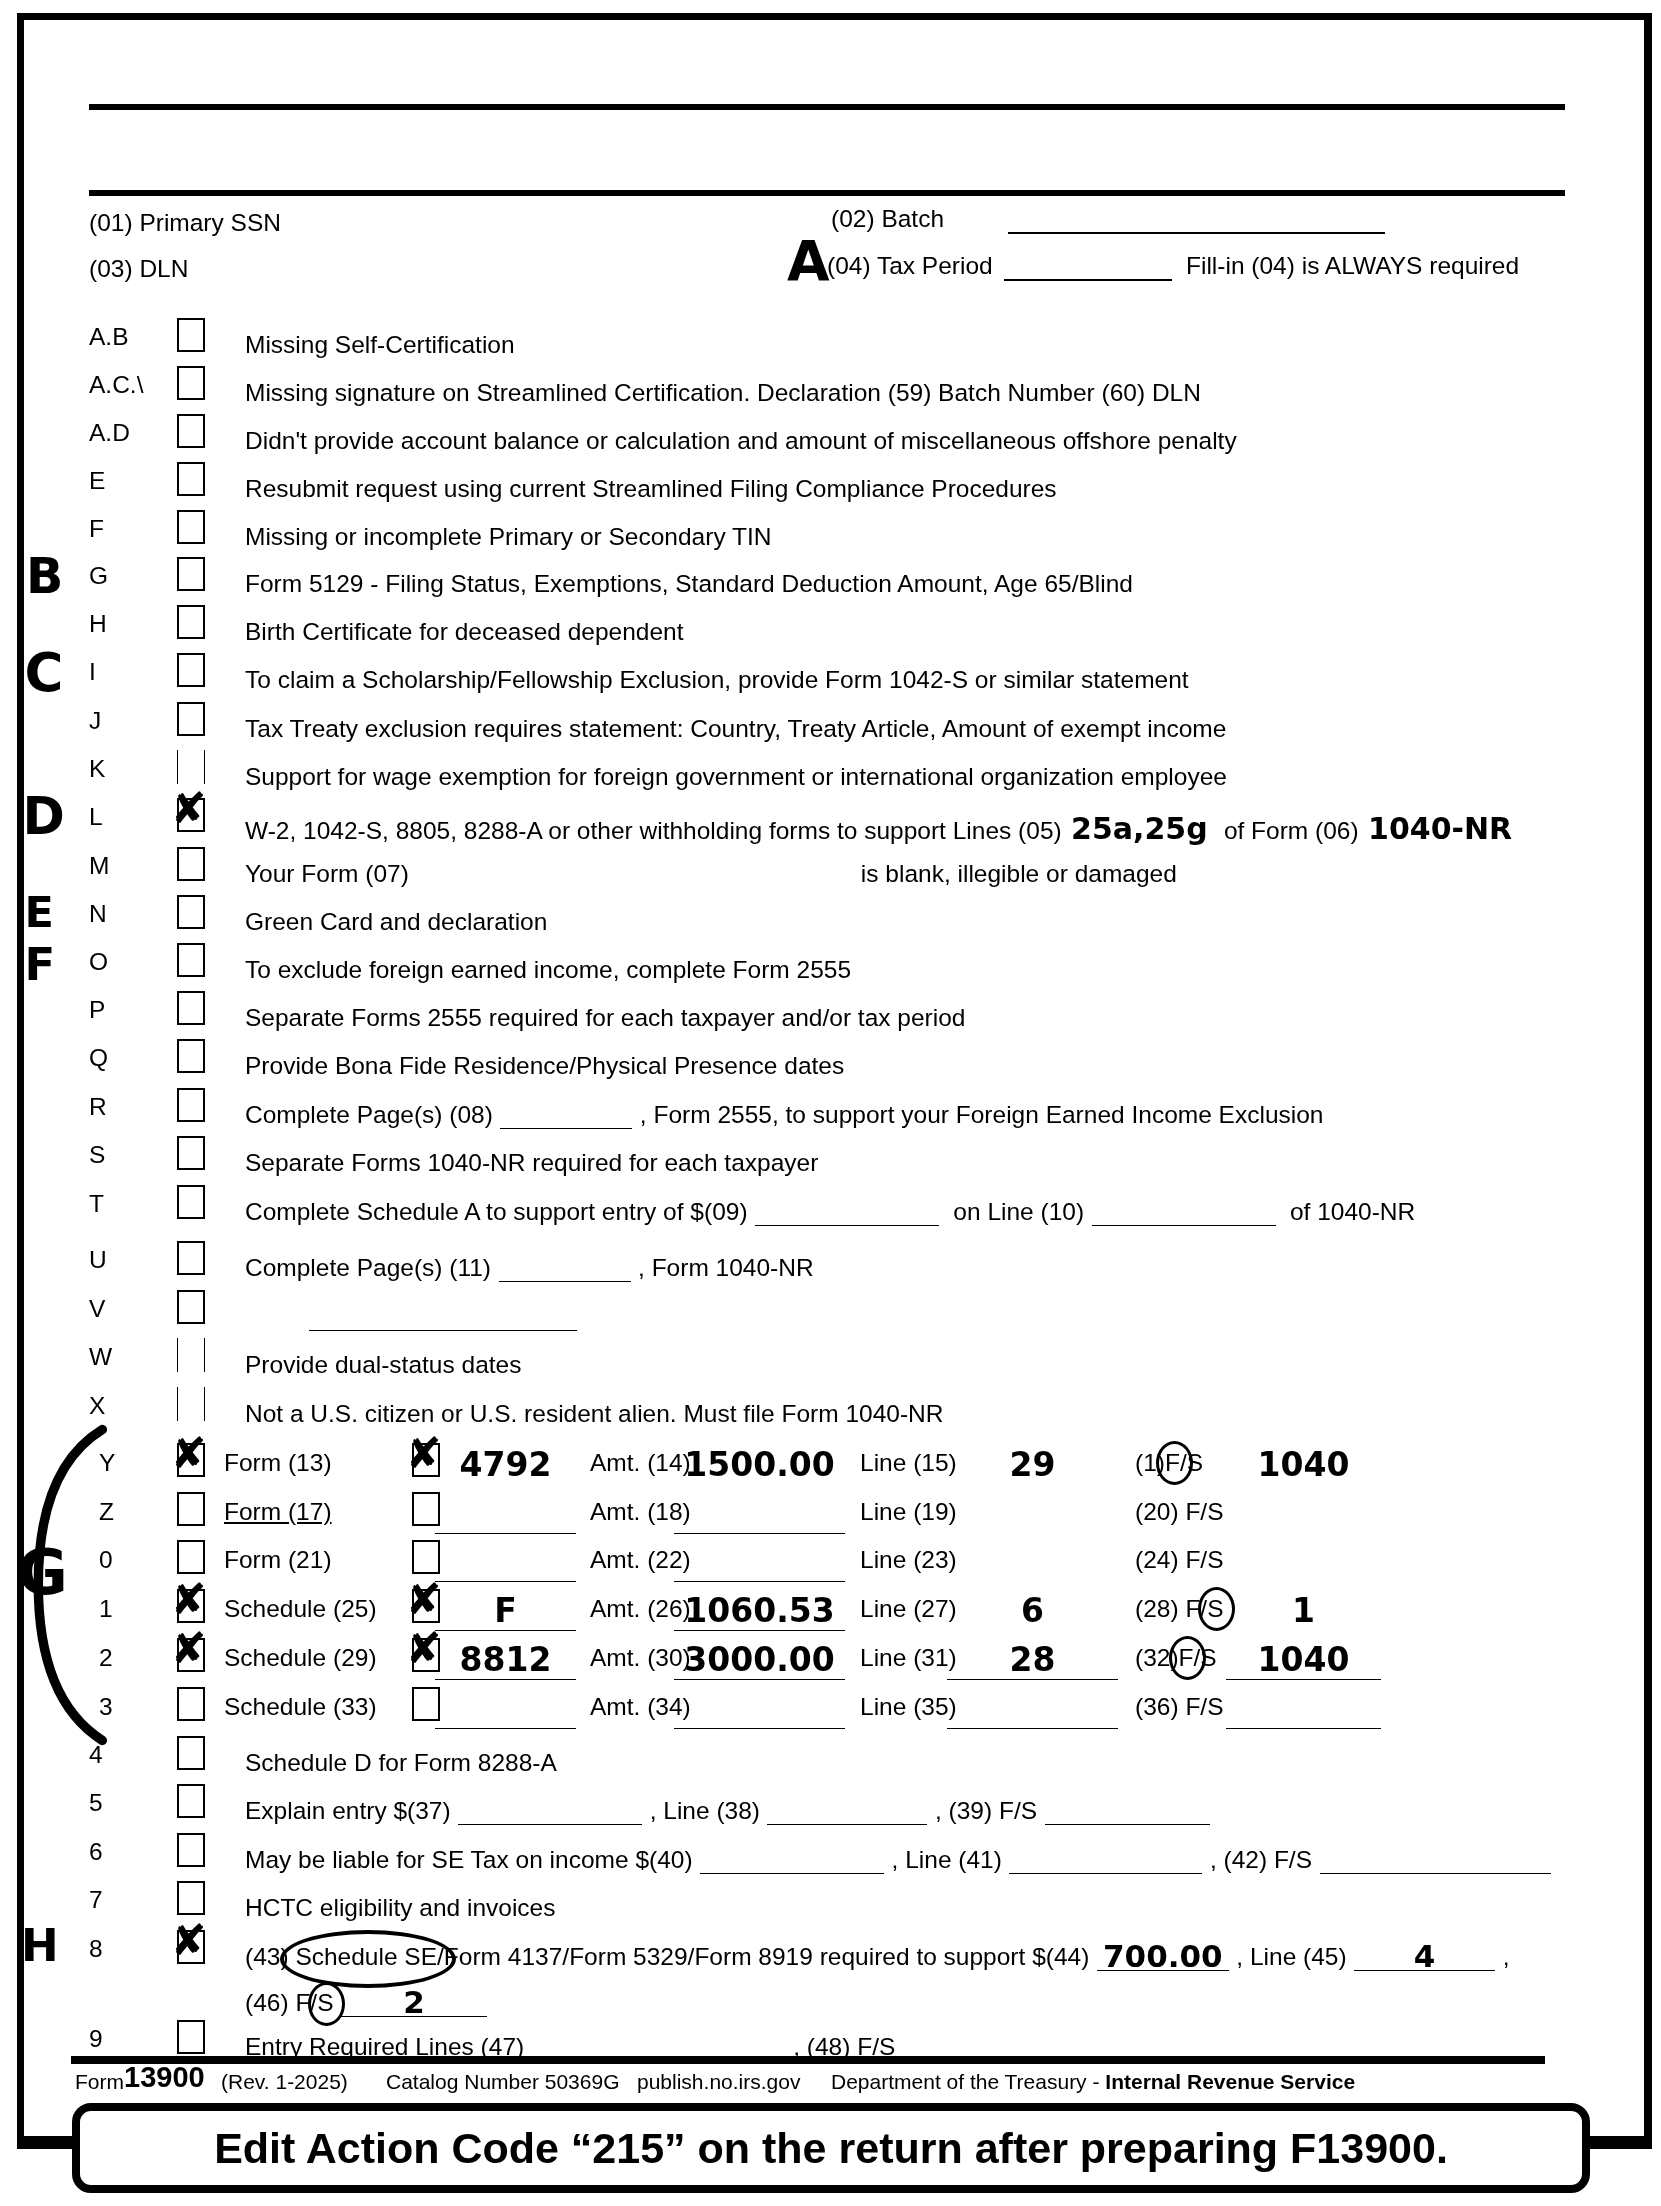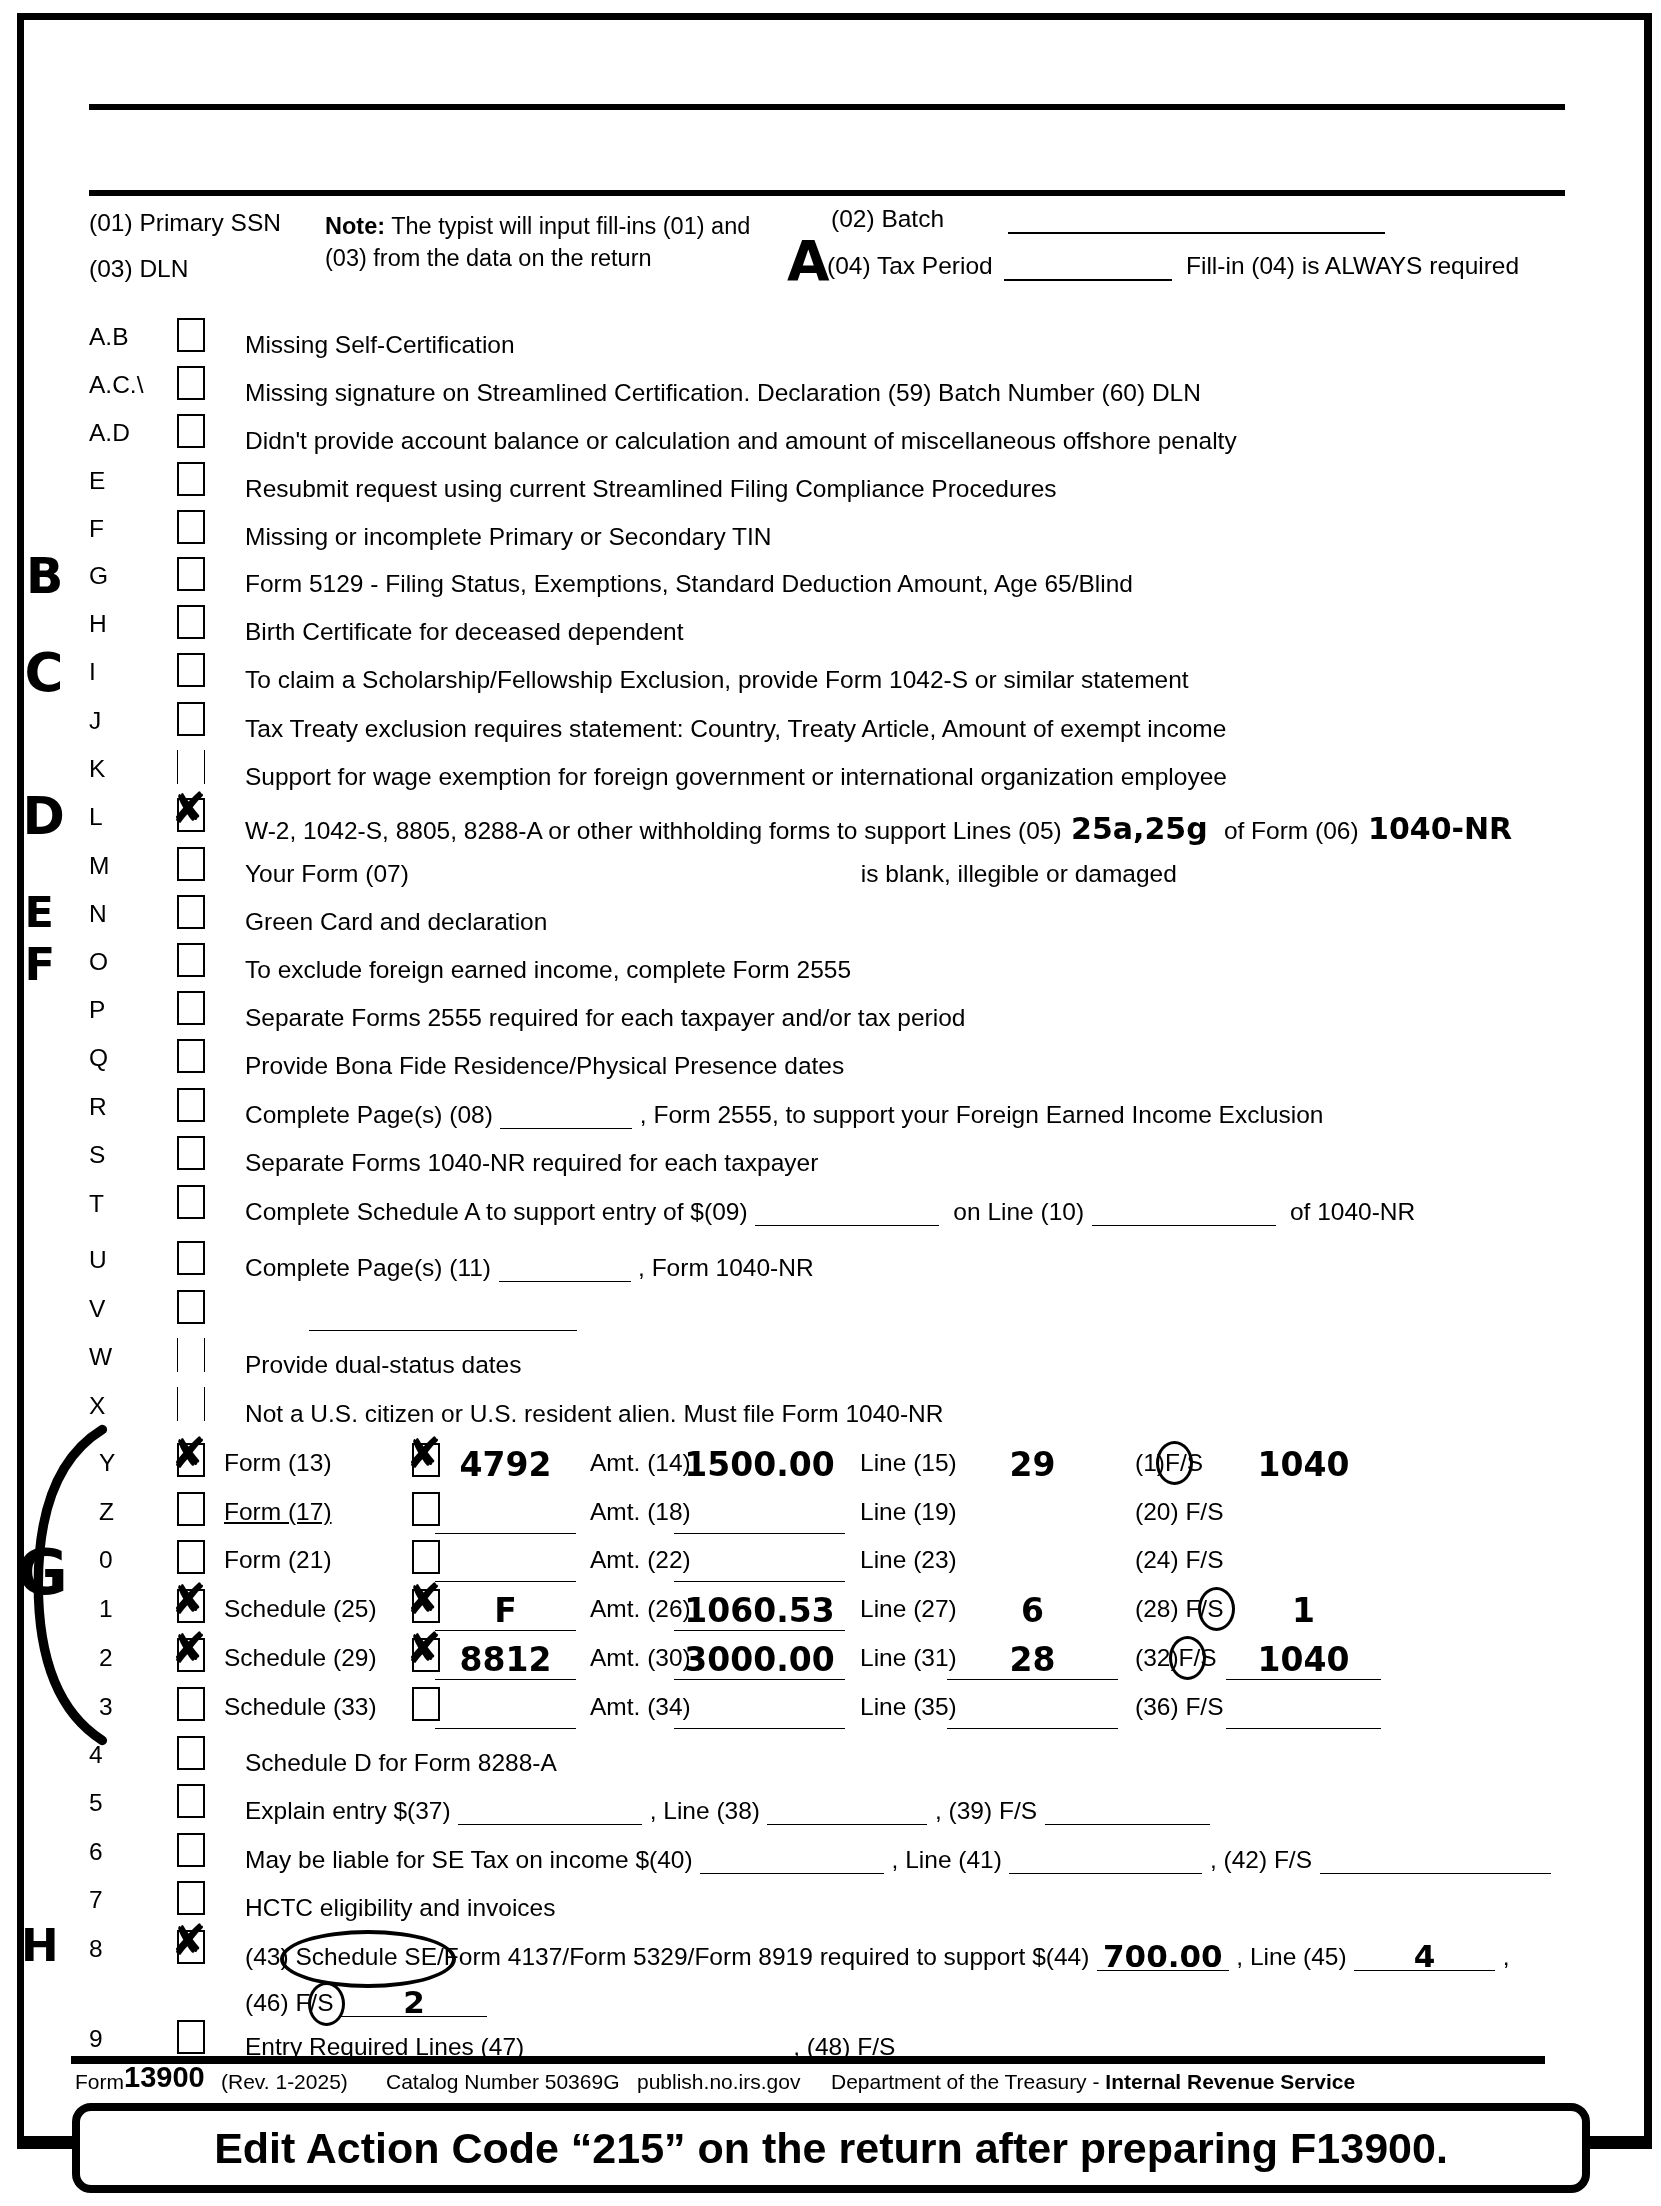--- a/index.html
+++ b/index.html
@@ -53,24 +53,20 @@
 </head>
 <body>
 
 <div class="page">
   <div class="outer-border"></div>
 
   <div class="rule" style="top:104px;"></div>
   <div class="rule" style="top:190px;"></div>
 
   <span class="hdr" style="left:89px;top:209px;">(01) Primary SSN</span>
-  <div class="abs note" style="left:325px;top:210px;">
-    <div><b>Note:</b> <span>The typist will input fill-ins (01) and</span></div>
-    <div><span>(03) from the data on the return</span></div>
-  </div>
   <span class="hdr" style="left:89px;top:255px;">(03) DLN</span>
   <span class="hdr" style="left:831px;top:205px;">(02) Batch</span>
   <div class="uline" style="left:1008px;top:232px;width:377px;"></div>
   <span class="hdr" style="left:827px;top:252px;">(04) Tax Period</span>
   <div class="uline" style="left:1004px;top:279px;width:168px;"></div>
   <span class="hdr" style="left:1186px;top:252px;">Fill-in (04) is ALWAYS required</span>
 
   <div id="rows-container">
       <div class="row" style="top: 318px;">
         <span class="rl">A.B</span>

